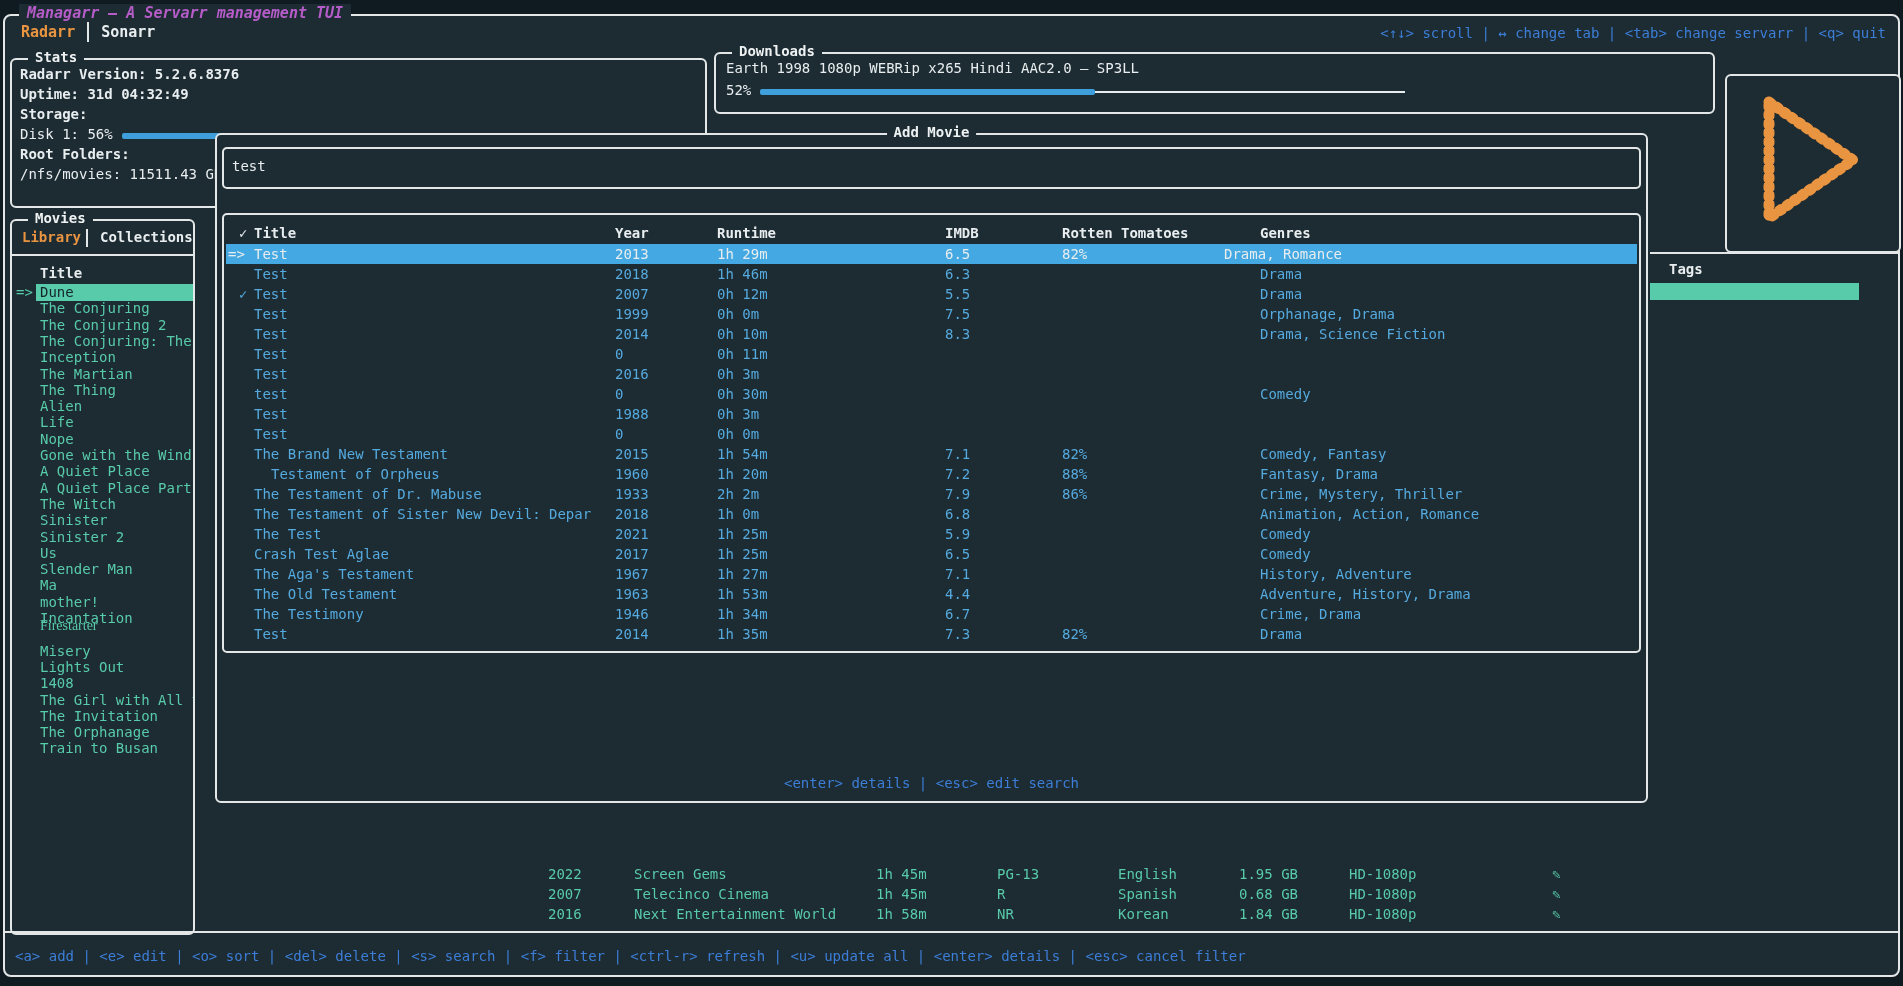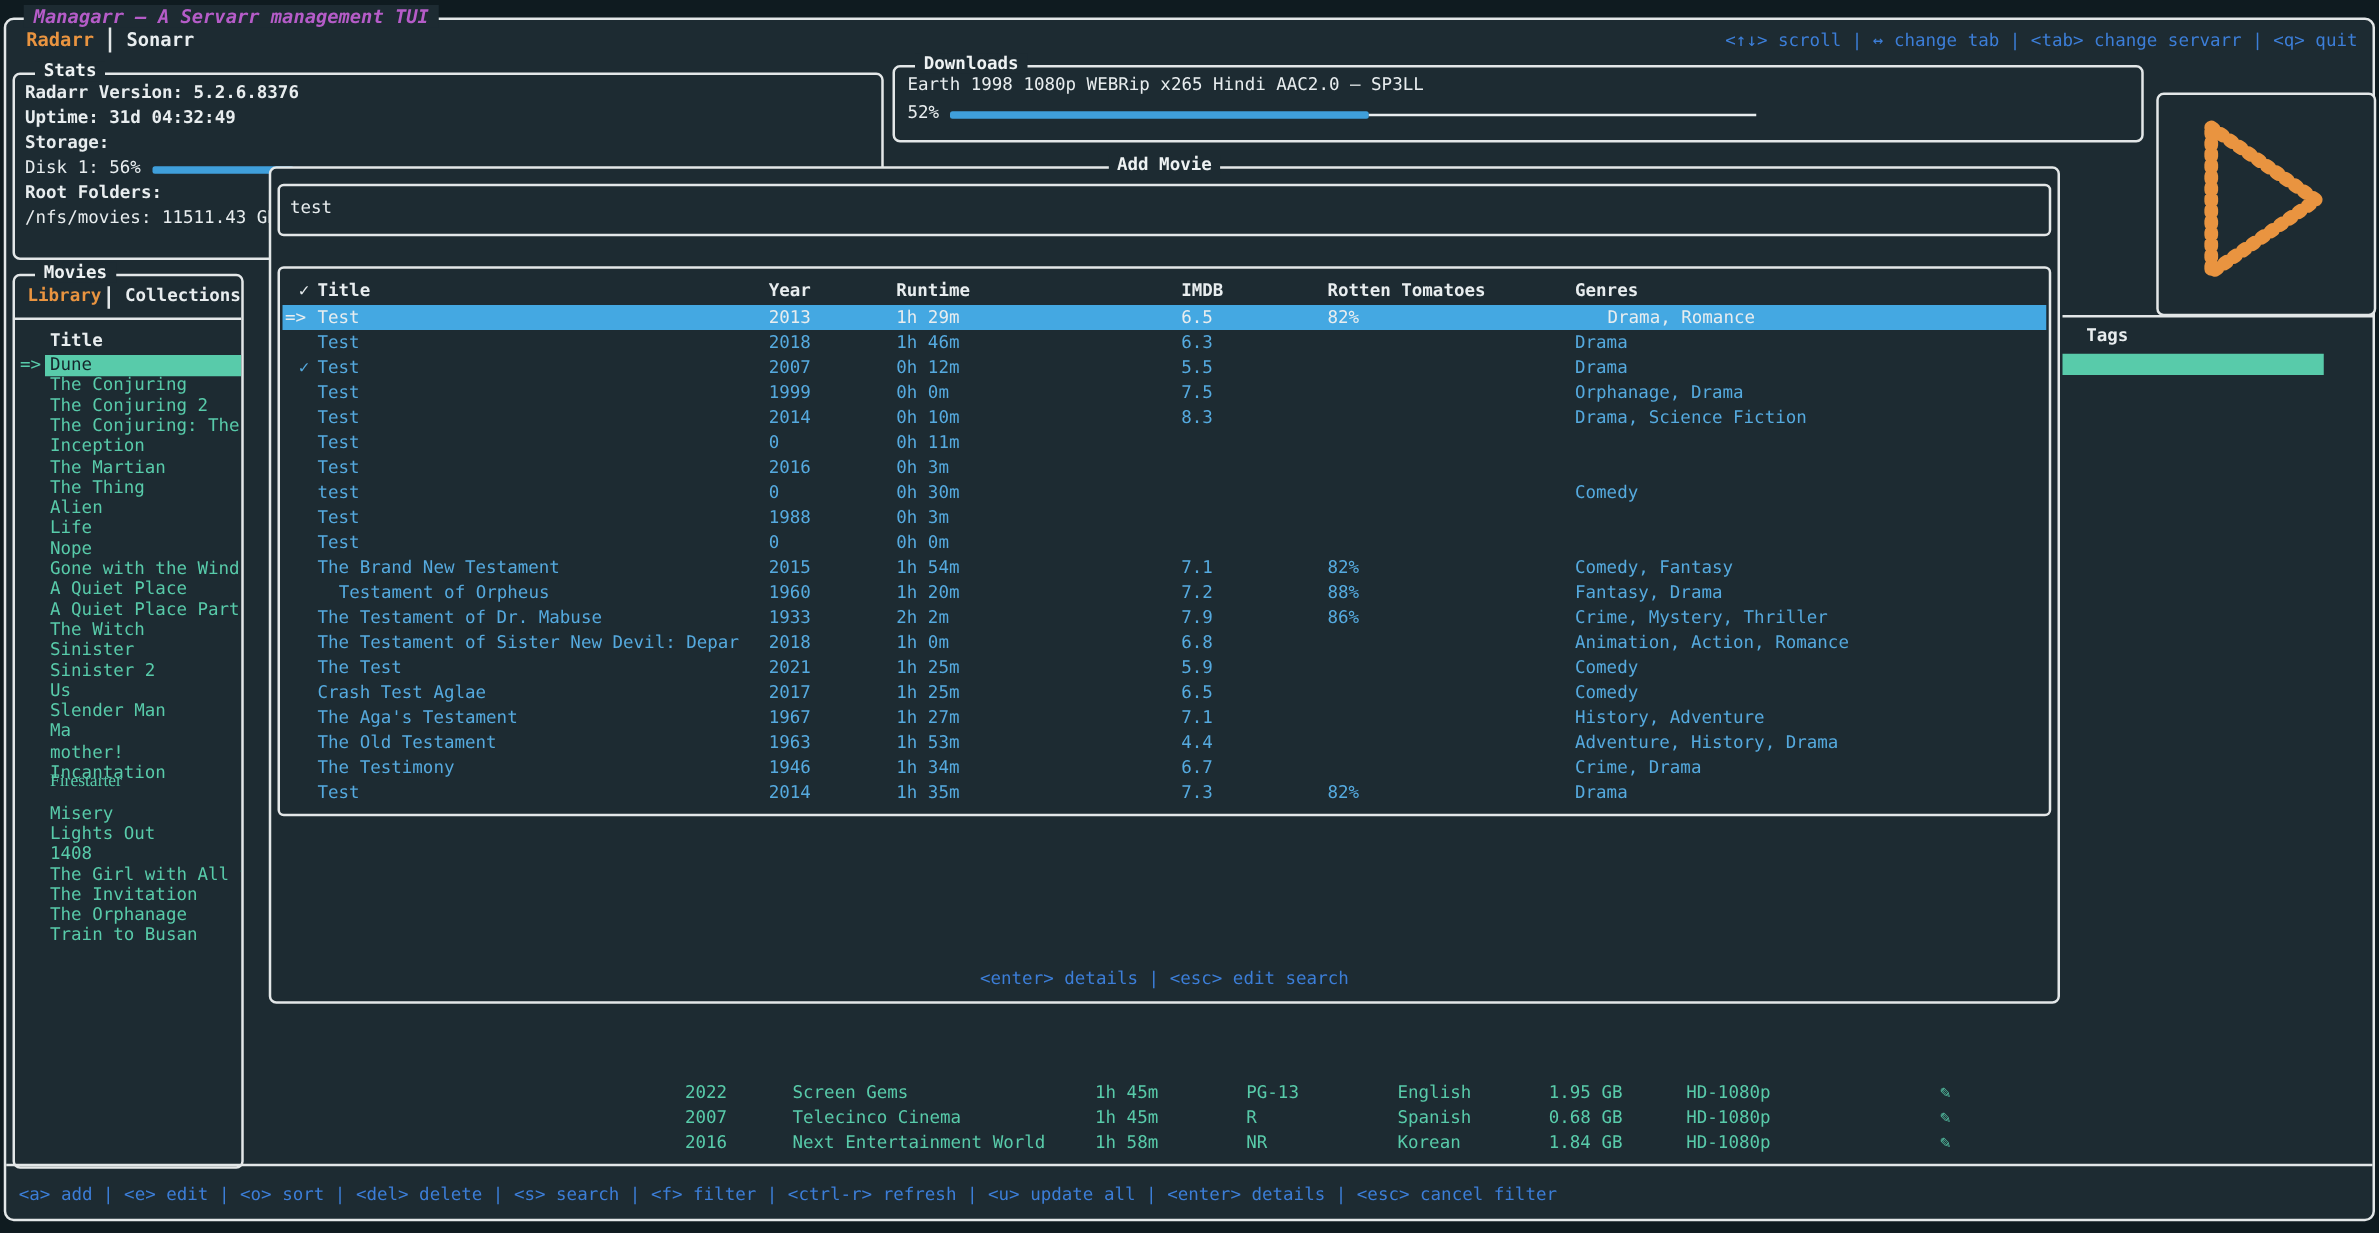--- a/index.html
+++ b/index.html
@@ -226,21 +226,21 @@
           <span class="cell white" style="left:1034px;">Genres</span>
         </div>
         <div id="modal-rows">
             <div class="modal-row" style="top: 29px; background: rgb(68, 168, 226);">
               <span class="cell white" style="left: 2px;">=&gt;</span>
               <span class="cell white" style="left: 28px;">Test</span>
               <span class="cell white" style="left: 389px;">2013</span>
               <span class="cell white" style="left: 491px;">1h 29m</span>
               <span class="cell white" style="left: 719px;">6.5</span>
               <span class="cell white" style="left: 836px;">82%</span>
-              <span class="cell white" style="left: 1060px;">Drama, Romance</span>
+              <span class="cell white" style="left: 998px;">Drama, Romance</span>
             </div>
             <div class="modal-row" style="top: 49px;">
               <span class="cell blue" style="left: 28px;">Test</span>
               <span class="cell blue" style="left: 389px;">2018</span>
               <span class="cell blue" style="left: 491px;">1h 46m</span>
               <span class="cell blue" style="left: 719px;">6.3</span>
               <span class="cell blue" style="left: 836px;"></span>
               <span class="cell blue" style="left: 1034px;">Drama</span>
             </div>
             <div class="modal-row" style="top: 69px;">

